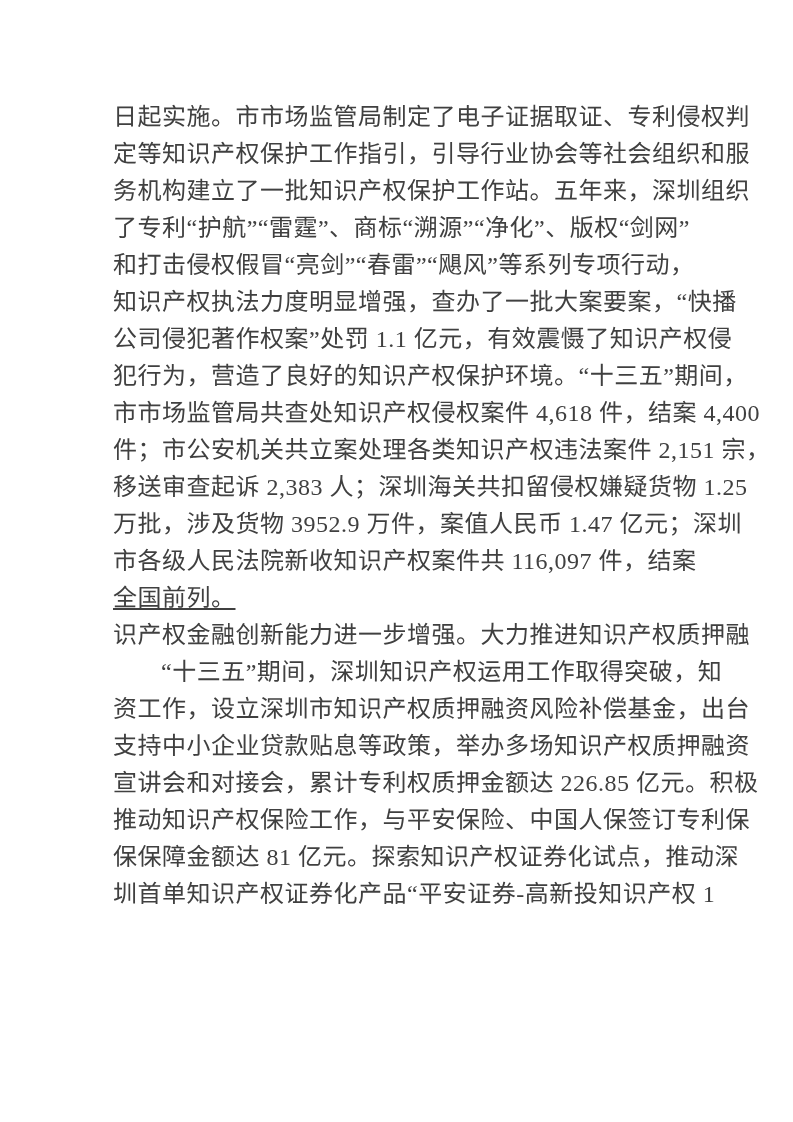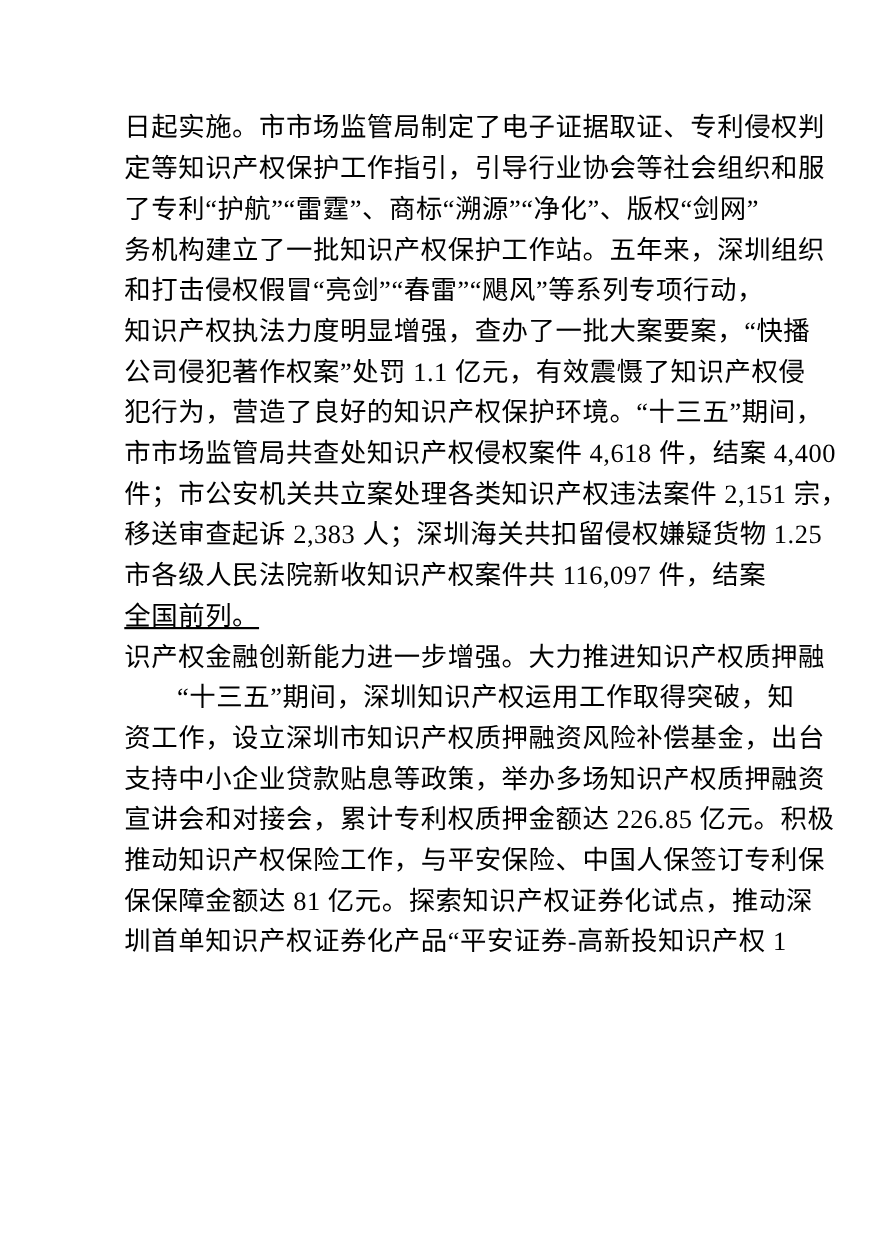--- a/index.html
+++ b/index.html
@@ -15,21 +15,21 @@
     overflow: hidden;
   }
   .doc-body {
     position: absolute;
     left: 113px;
     top: 99px;
     width: 568px;
     font-family: "Liberation Serif", "DejaVu Serif", serif;
     font-size: 24px;
     line-height: 37px;
-    color: #000000;
+    color: #404040;
     letter-spacing: 0.5px;
   }
   .para {
     margin: 0;
     padding: 0;
   }
   .line {
     text-align: justify;
     text-align-last: justify;
     white-space: nowrap;
@@ -43,29 +43,30 @@
   }
 </style>
 </head>
 <body>
 
 <div class="page">
   <div class="doc-body">
     <div class="para">
       <div class="line">日起实施。市市场监管局制定了电子证据取证、专利侵权判</div>
       <div class="line">定等知识产权保护工作指引，引导行业协会等社会组织和服</div>
+      <div class="line">务机构建立了一批知识产权保护工作站。五年来，深圳组织</div>
       <div class="line">了专利“护航”“雷霆”、商标“溯源”“净化”、版权“剑网”</div>
-      <div class="line">务机构建立了一批知识产权保护工作站。五年来，深圳组织</div>
       <div class="line">和打击侵权假冒“亮剑”“春雷”“飓风”等系列专项行动，</div>
       <div class="line">知识产权执法力度明显增强，查办了一批大案要案，“快播</div>
       <div class="line">公司侵犯著作权案”处罚 1.1 亿元，有效震慑了知识产权侵</div>
       <div class="line">犯行为，营造了良好的知识产权保护环境。“十三五”期间，</div>
       <div class="line">市市场监管局共查处知识产权侵权案件 4,618 件，结案 4,400</div>
       <div class="line">件；市公安机关共立案处理各类知识产权违法案件 2,151 宗，</div>
       <div class="line">移送审查起诉 2,383 人；深圳海关共扣留侵权嫌疑货物 1.25</div>
+      <div class="line">万批，涉及货物 3952.9 万件，案值人民币 1.47 亿元；深圳</div>
       <div class="line">市各级人民法院新收知识产权案件共 116,097 件，结案</div>
       <div class="line para-end">全国前列。</div>
     </div>
     <div class="para">
       <div class="line">识产权金融创新能力进一步增强。大力推进知识产权质押融</div>
       <div class="line first-indent">“十三五”期间，深圳知识产权运用工作取得突破，知</div>
       <div class="line">资工作，设立深圳市知识产权质押融资风险补偿基金，出台</div>
       <div class="line">支持中小企业贷款贴息等政策，举办多场知识产权质押融资</div>
       <div class="line">宣讲会和对接会，累计专利权质押金额达 226.85 亿元。积极</div>
       <div class="line">推动知识产权保险工作，与平安保险、中国人保签订专利保</div>

